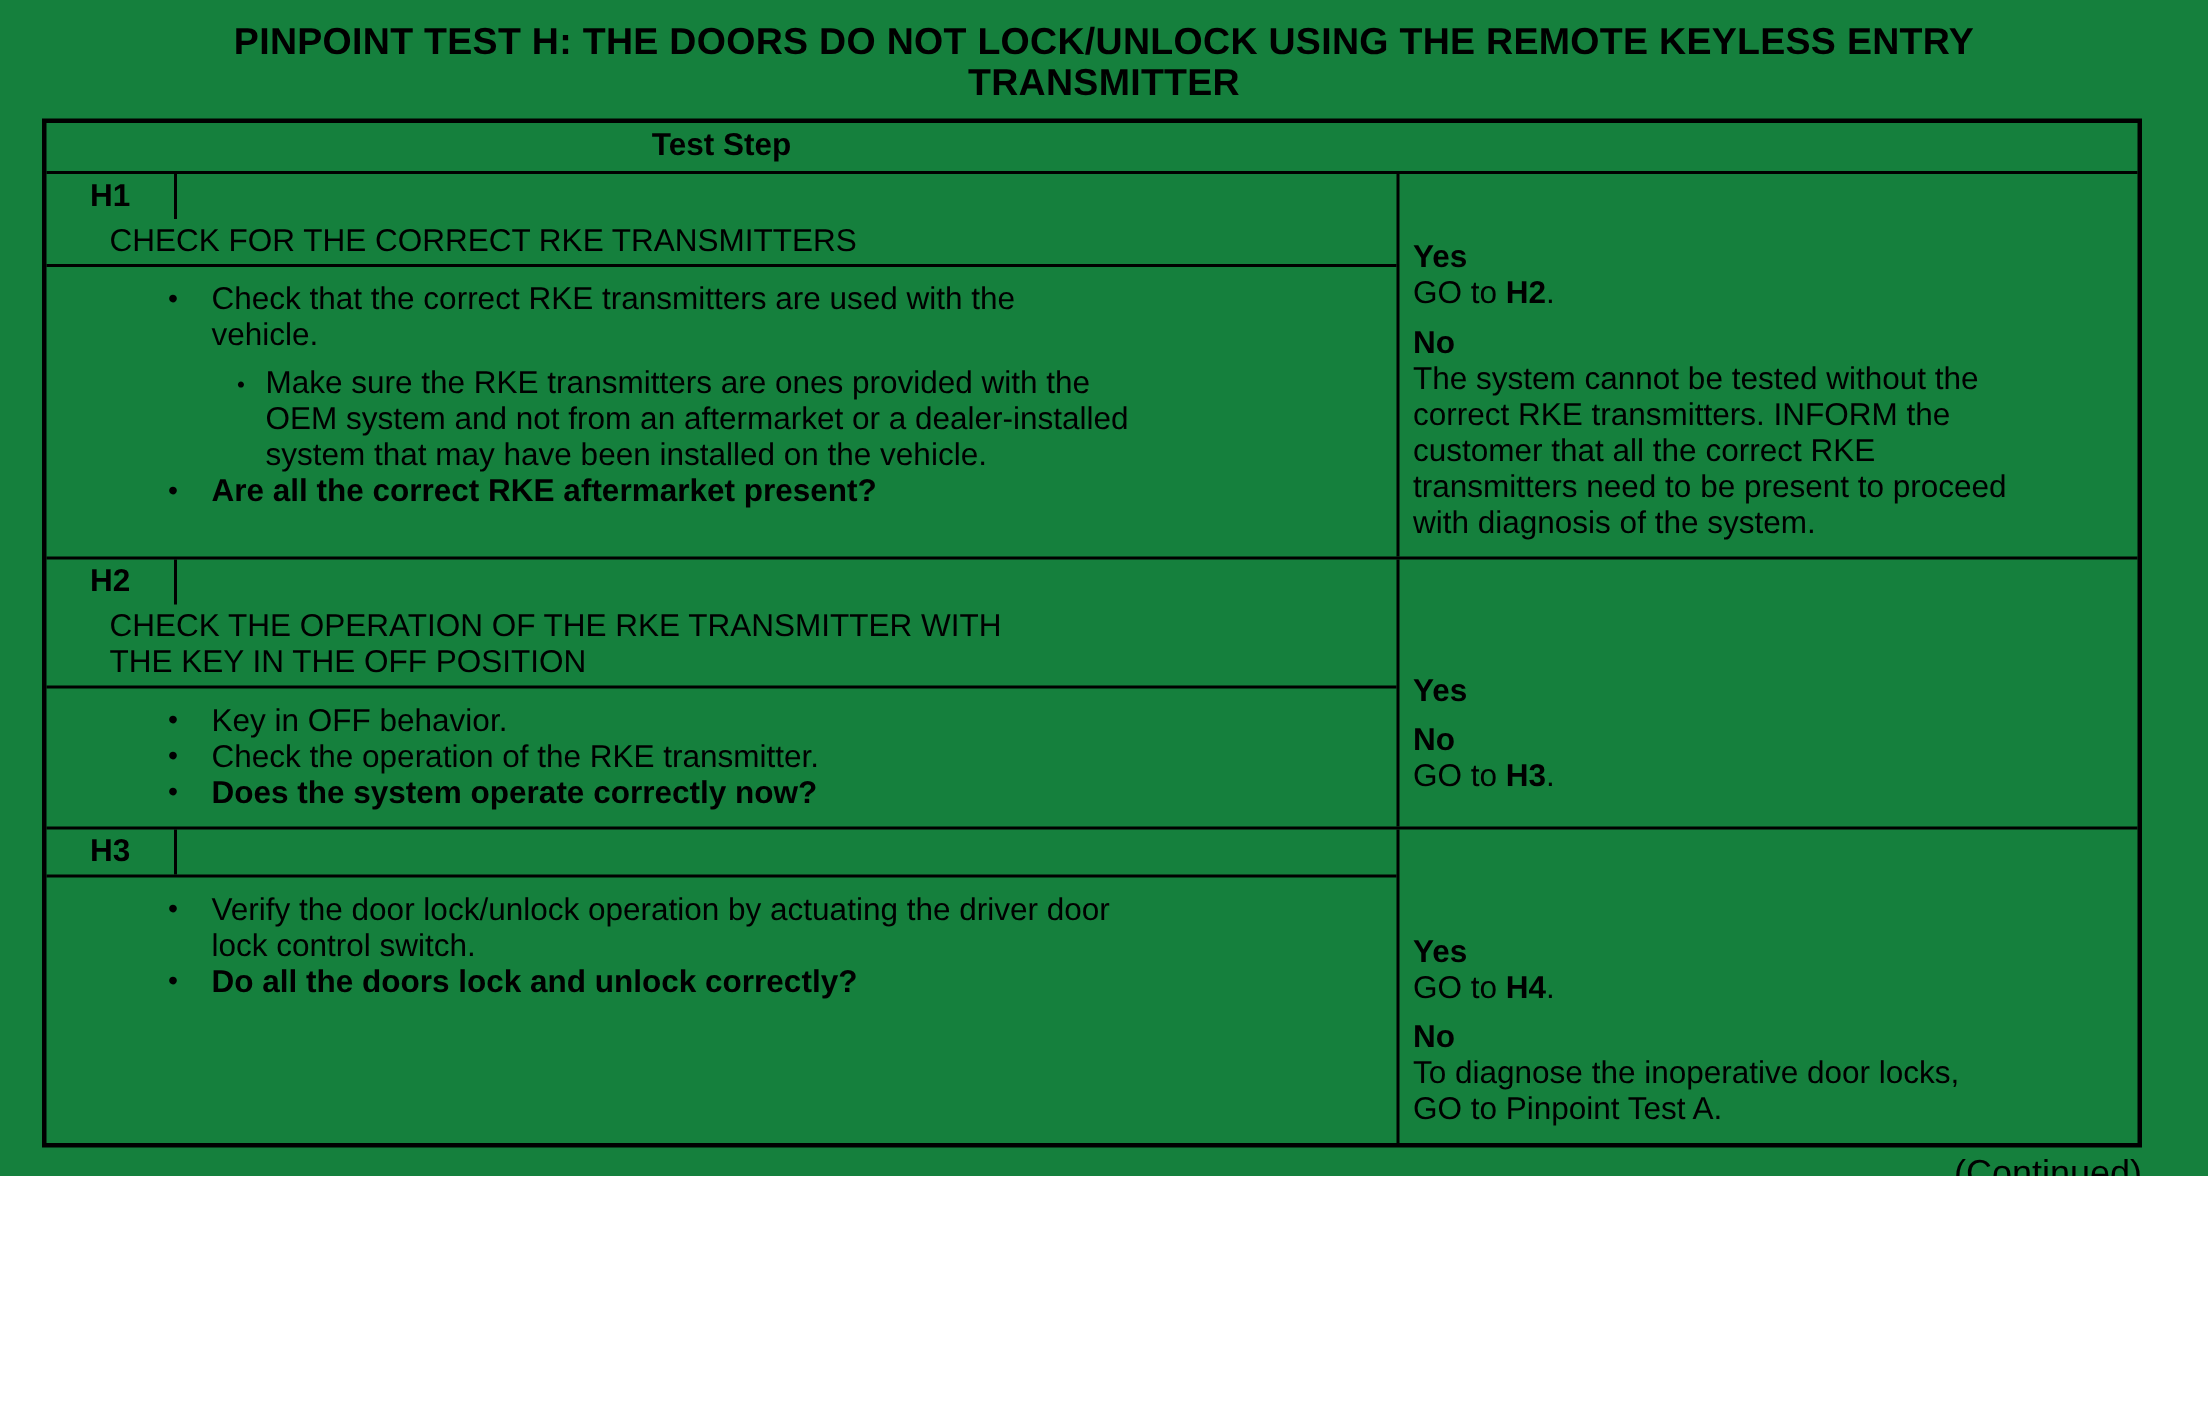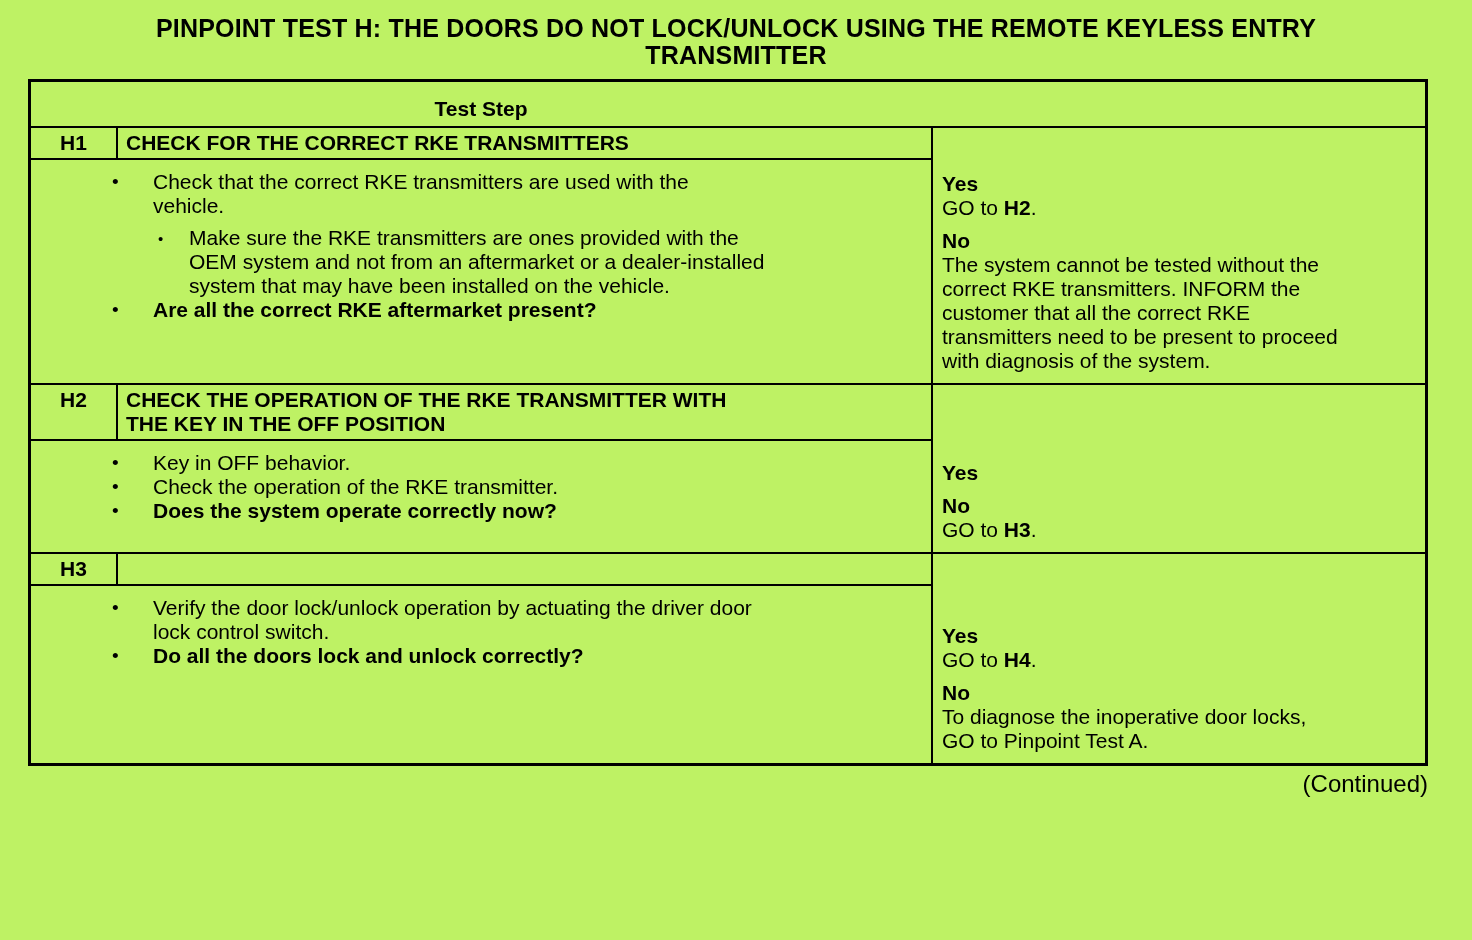--- a/index.html
+++ b/index.html
@@ -5,23 +5,23 @@
   html, body {
     margin: 0;
     padding: 0;
     background: #ffffff;
     color: #000000;
     font-family: "Liberation Sans", sans-serif;
   }
   #page {
     position: relative;
     width: 1472px;
-    height: 940px;
+    height: 784px;
     overflow: hidden;
-    background: #bef264;
+    background: #15803d;
   }
   .doc-title {
     margin: 15px 30px 10px 30px;
     text-align: center;
     font-size: 25px;
     line-height: 27px;
     font-weight: bold;
     white-space: pre-line;
     letter-spacing: 0.2px;
   }
@@ -37,63 +37,65 @@
     display: flex;
     border-bottom: 2px solid #000;
   }
   .hdr-cell {
     box-sizing: border-box;
     height: 32px;
     line-height: 30px;
     text-align: center;
     font-weight: bold;
   }
-  .hdr-left { width: 900px; margin-top: 12px; }
+  .hdr-left { width: 900px; }
   .hdr-right { flex: 1; border-left: 2px solid #000; }
 
   .step-row { display: flex; }
   .step-row + .step-row { border-top: 2px solid #000; }
 
   .step-left {
     width: 900px;
     display: flex;
     flex-direction: column;
   }
   .step-title-row {
     display: flex;
     border-bottom: 2px solid #000;
+    flex-direction: column;
   }
   .step-id {
     box-sizing: border-box;
     width: 87px;
     border-right: 2px solid #000;
     text-align: center;
     font-weight: bold;
     padding-top: 3px;
     padding-bottom: 3px;
   }
   .step-title {
     flex: 1;
-    font-weight: bold;
+    font-weight: normal;
     padding: 3px 30px 3px 8px;
     white-space: pre-line;
+    margin-left: 34px;
   }
   .step-body {
     flex: 1;
     padding: 10px 10px 10px 0;
   }
   .bullet {
     display: flex;
     margin-left: 81px;
   }
   .bullet .mk {
     flex: 0 0 29px;
     font-size: 19px;
   }
-  .bullet .tx { white-space: pre-line; margin-left: 12px; }
+  .bullet .tx { white-space: pre-line; }
   .bullet.bold .tx { font-weight: bold; }
   .bullet.sub {
     margin-left: 127px;
     margin-top: 8px;
   }
   .bullet.sub .mk {
     flex: 0 0 19px;
     font-size: 15px;
     padding-top: 1px;
   }

